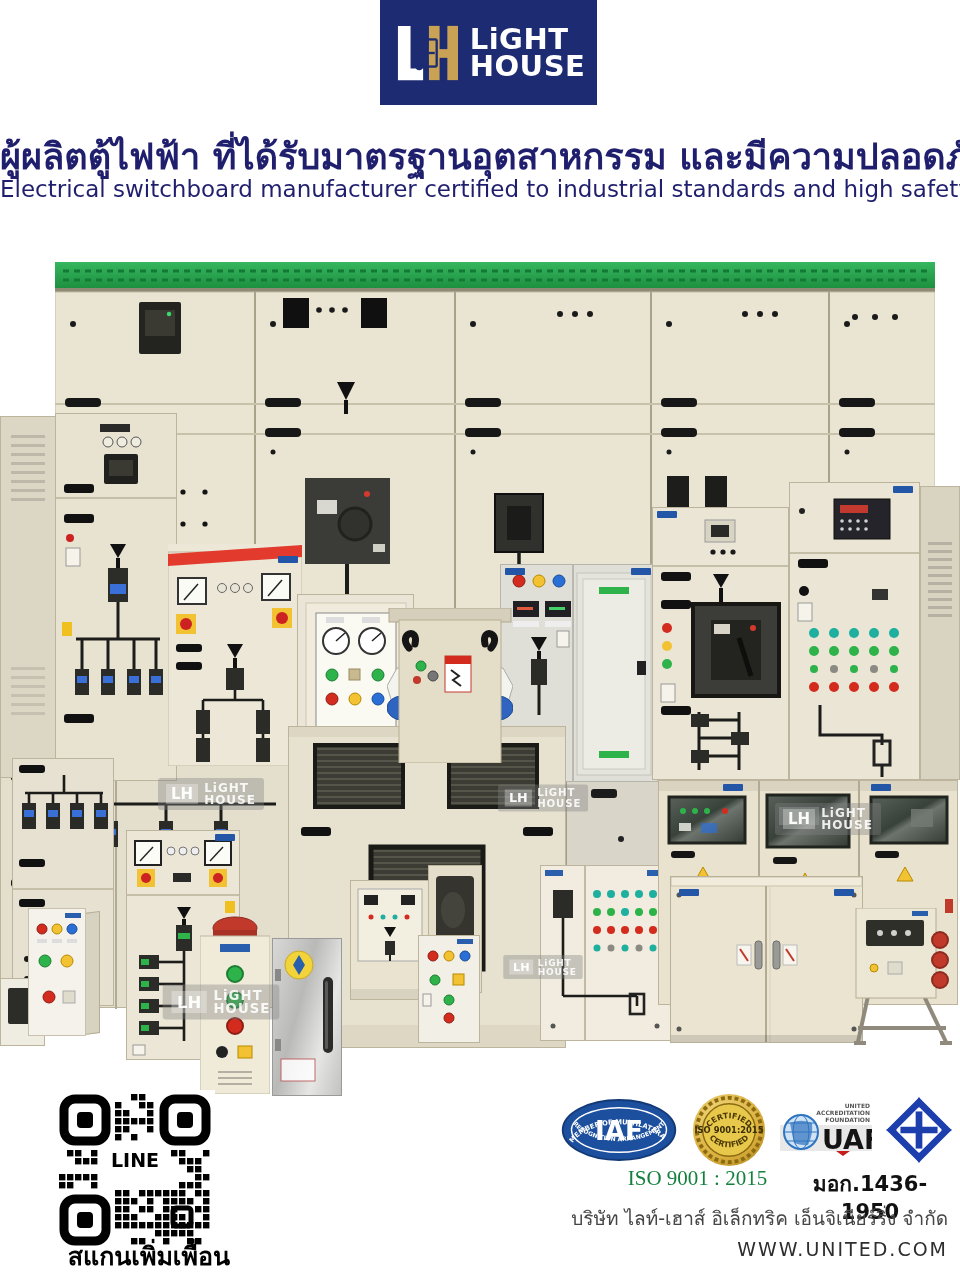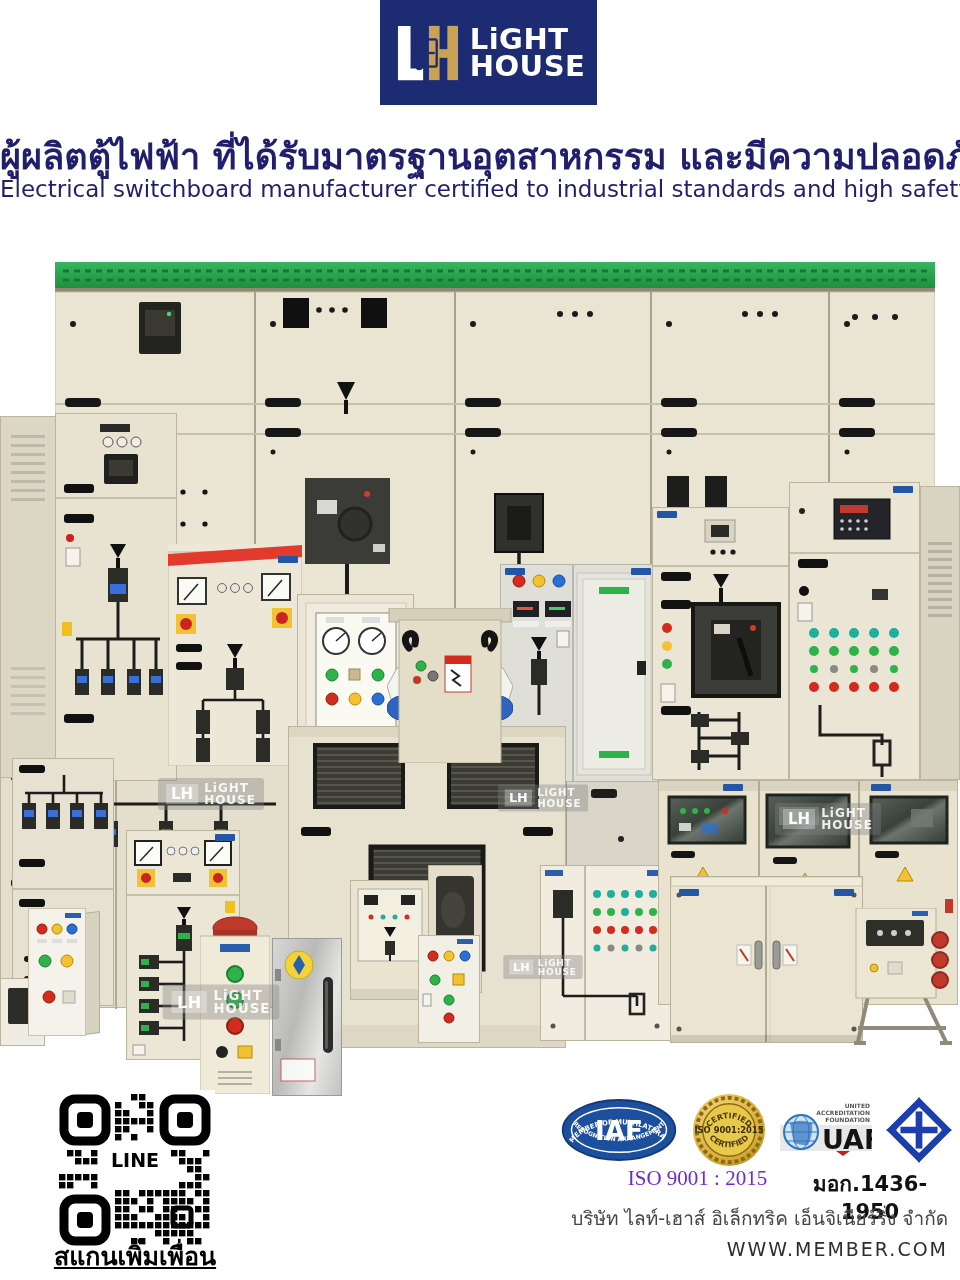--- a/index.html
+++ b/index.html
@@ -22,25 +22,25 @@
   .tag{position:absolute;width:20px;height:7px;background:#2456a8;border-radius:1px;}
   .wm{position:absolute;display:flex;align-items:center;gap:6px;padding:4px 8px;
       background:rgba(130,130,130,.38);border-radius:3px;
       color:rgba(255,255,255,.88);}
   .wm-mono{display:inline-block;background:rgba(255,255,255,.3);color:rgba(255,255,255,.95);
            font-weight:900;padding:1px 5px;font-size:15px;}
   .wm-text{display:flex;flex-direction:column;font-weight:800;font-size:12px;line-height:1;letter-spacing:1px;}
 
   
   .qr-wrap{left:55px;top:1090px;width:160px;}
-  .qr-caption{left:40px;top:1236px;width:190px;text-align:center;color:#000;
-              font-weight:800;font-size:25px;text-decoration:underline;}
+  .qr-caption{left:40px;top:1236px;width:190px;text-align:right;color:#000;
+              font-weight:800;font-size:25px;}
   .cert-row{left:560px;top:1093px;width:392px;height:74px;display:flex;
             align-items:center;gap:14px;}
-  .iso-line{left:600px;top:1166px;width:195px;text-align:center;color:#6d28d9;
+  .iso-line{left:600px;top:1166px;width:195px;text-align:center;color:#15803d;
             font-family:"Liberation Serif","DejaVu Serif",serif;font-size:21px;}
   .tis-line{left:795px;top:1167px;width:150px;text-align:center;color:#111;
             font-size:21px;font-weight:600;}
   .company-line{right:12px;top:1203px;text-align:right;color:#454545;font-size:19px;}
   .contact-line{right:12px;top:1238px;display:flex;gap:18px;color:#2e2e2e;
                 font-size:19px;letter-spacing:2px;}
 </style>
 </head>
 <body>
 
@@ -1035,14 +1035,14 @@
       <polygon points="0,32 10,26 10,38"></polygon>
       <polygon points="64,32 54,38 54,26"></polygon>
     </g>
   </svg>
 </div>
 
 <div class="abs iso-line">ISO 9001 : 2015</div>
 <div class="abs tis-line">มอก.1436-1950</div>
 <div class="abs company-line">บริษัท ไลท์-เฮาส์ อิเล็กทริค เอ็นจิเนียร์ริ่ง จำกัด</div>
 <div class="abs contact-line">
-  <span>WWW.MEMBER.COM</span>
+  <span>WWW.UNITED.COM</span>
 </div>
 
 </body></html>

